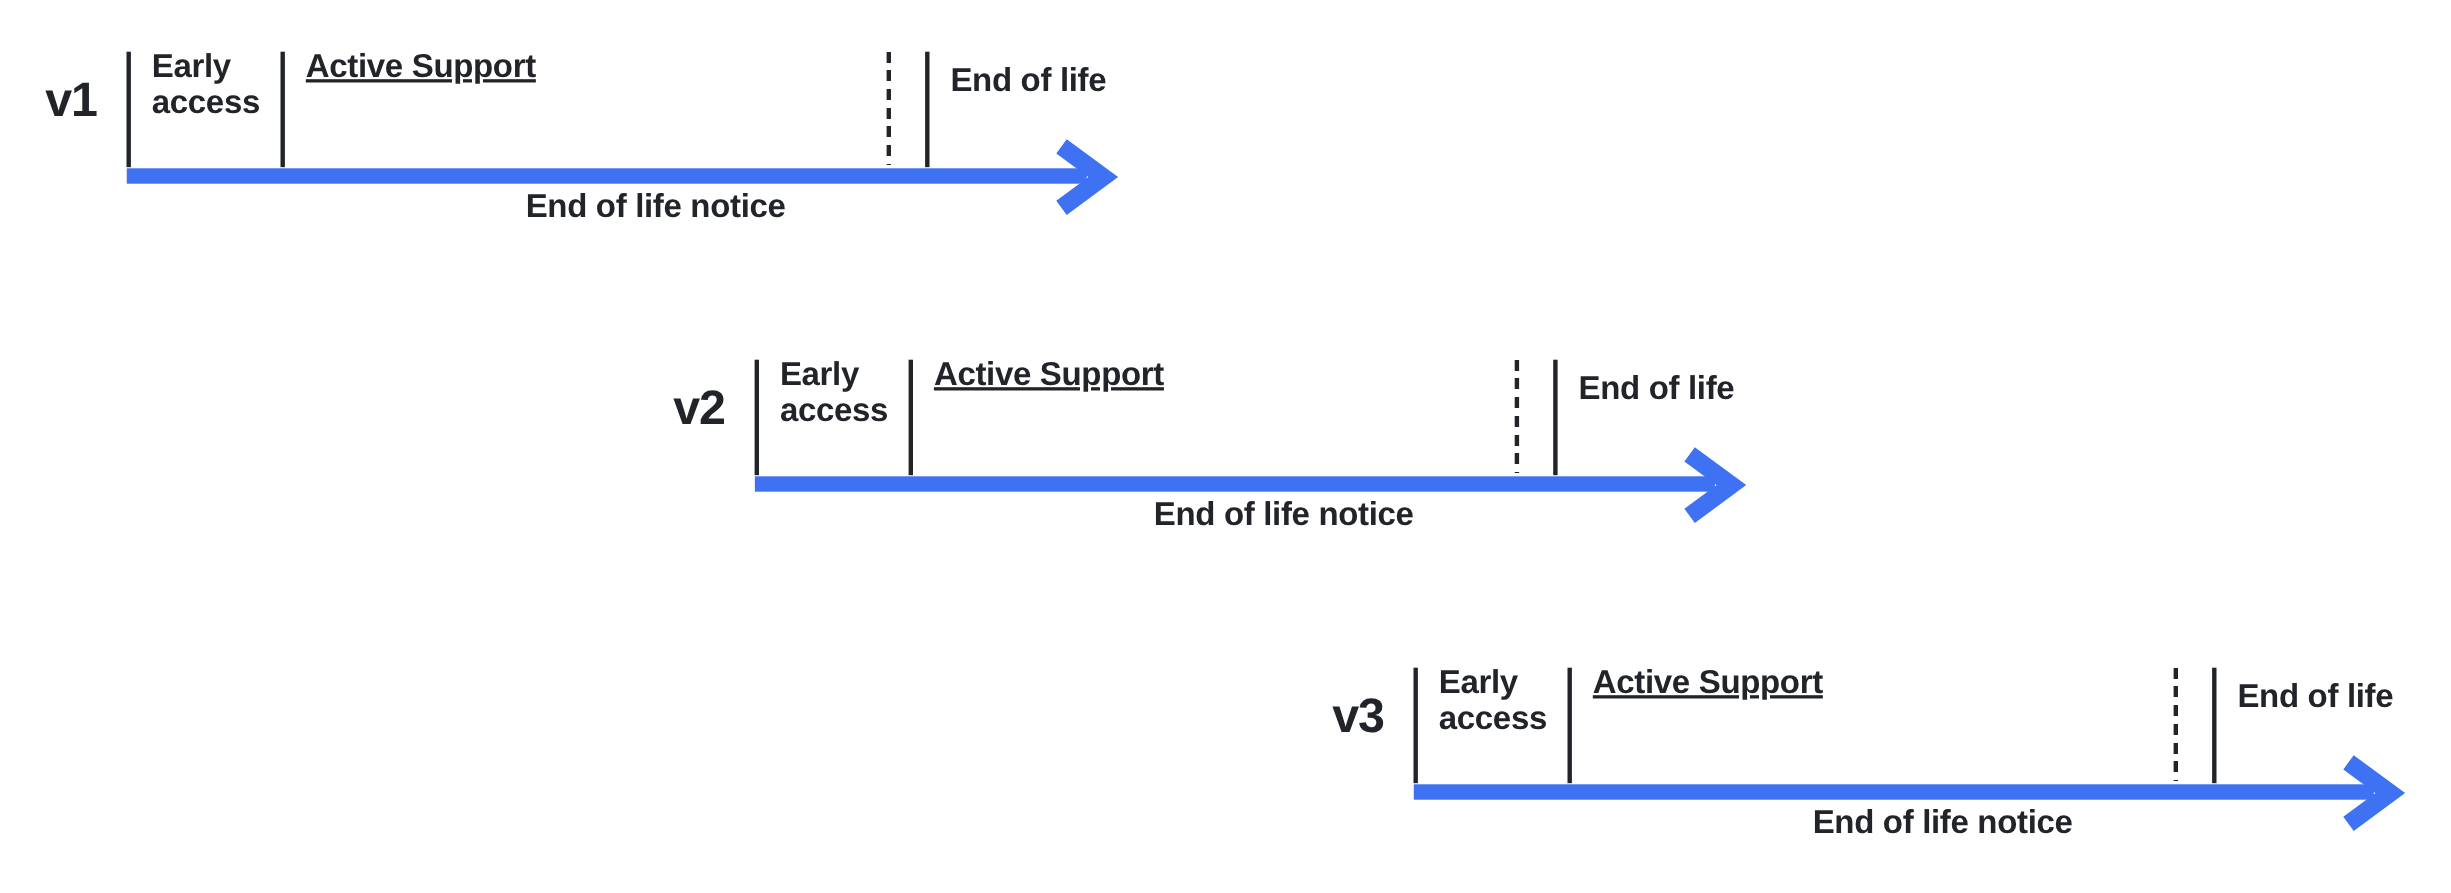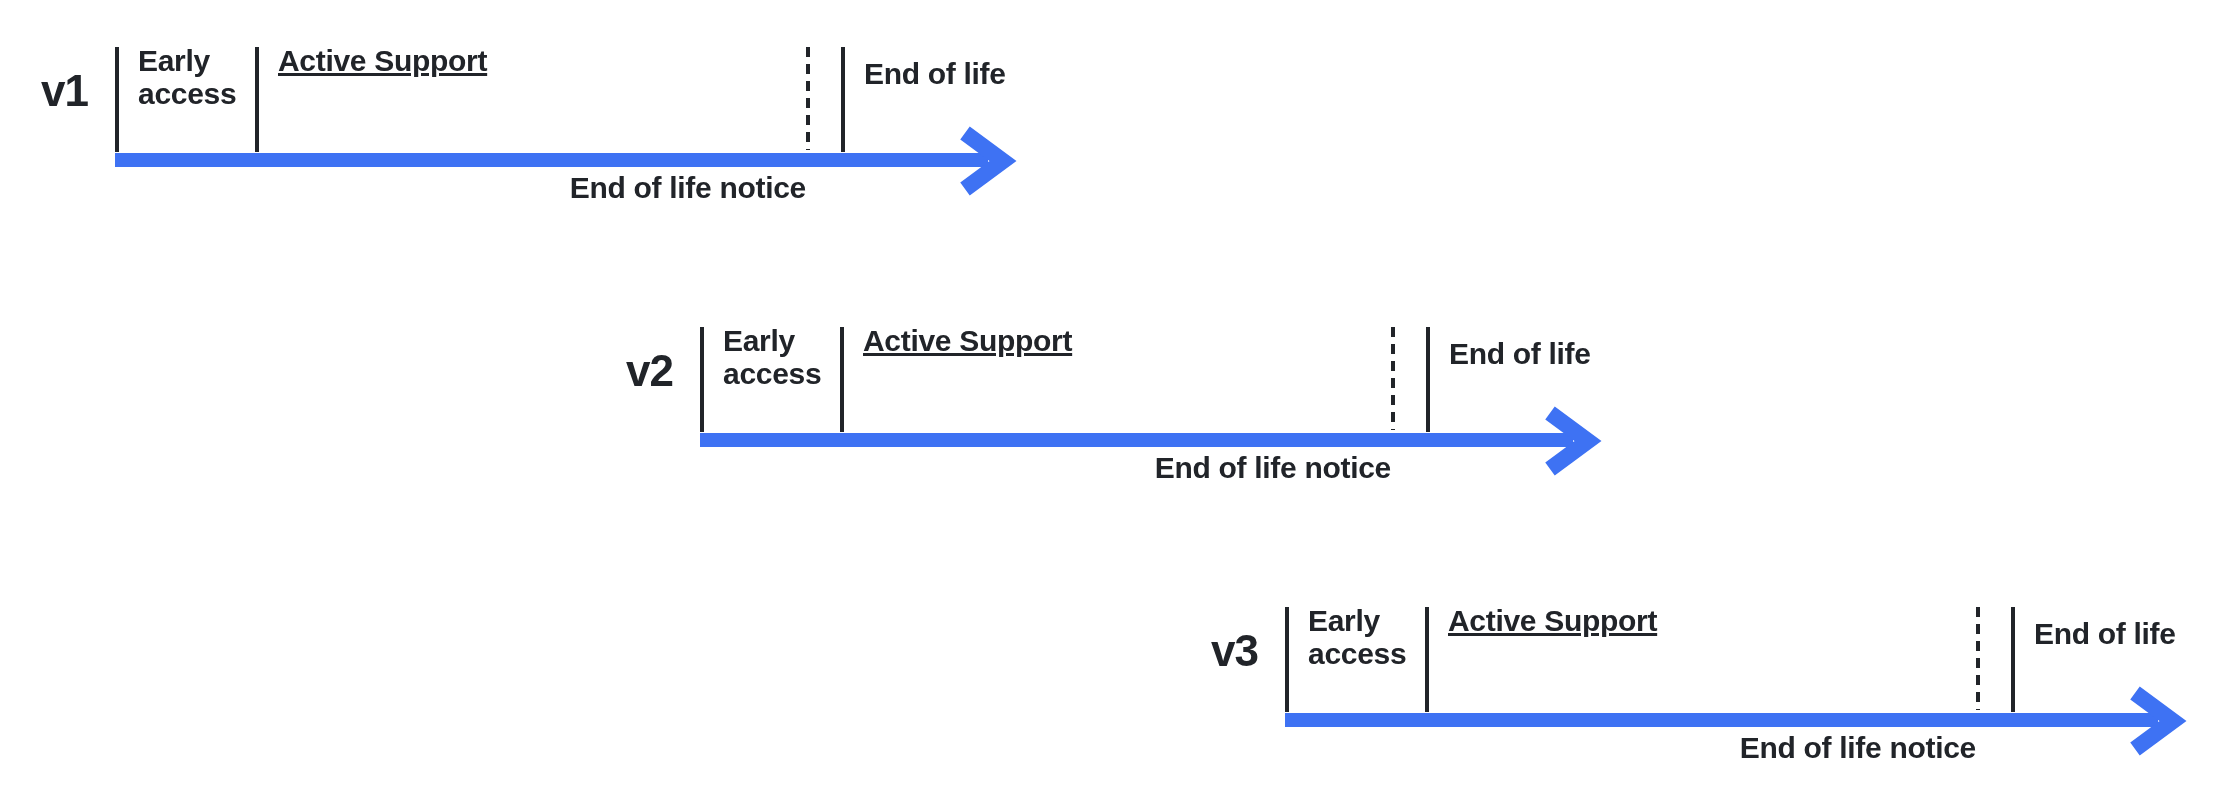--- a/index.html
+++ b/index.html
@@ -54,38 +54,38 @@
     position: absolute;
     font-size: 30px; line-height: 33px; font-weight: bold;
     color: var(--ink);
     letter-spacing: -0.3px;
   }
   .timeline .label-early   { left: 138px; top: 44px; width: 116px; }
   .timeline .label-active  { left: 278px; top: 44px; white-space: nowrap; text-decoration: underline; }
   .timeline .label-eol     { left: 864px; top: 44px; white-space: nowrap; margin-top: 13px; }
   .timeline .label-notice  {
     left: 386px; top: 171px; width: 420px;
-    text-align: right; white-space: nowrap;
+    text-align: center; white-space: nowrap;
   }
   .timeline svg.arrow {
     position: absolute;
     left: 115px; top: 120px;
     display: block;
   }
   .timeline svg.arrow rect { fill: var(--arrow-blue); }
   .timeline svg.arrow polyline {
     fill: none;
     stroke: var(--arrow-blue);
     stroke-width: 16;
     stroke-linejoin: miter;
     stroke-linecap: butt;
     stroke-miterlimit: 10;
   }
   .t1 { left: 0px;    top: 0px; }
-  .t2 { left: 585px;  top: 280px; }
+  .t2 { left: 571px;  top: 280px; }
   .t3 { left: 1170px; top: 560px; }
 </style>
 </head>
 <body>
 
 <div class="stage">
 
   <div class="timeline t1">
     <div class="vlabel">v1</div>
     <div class="tick tick-a"></div>

